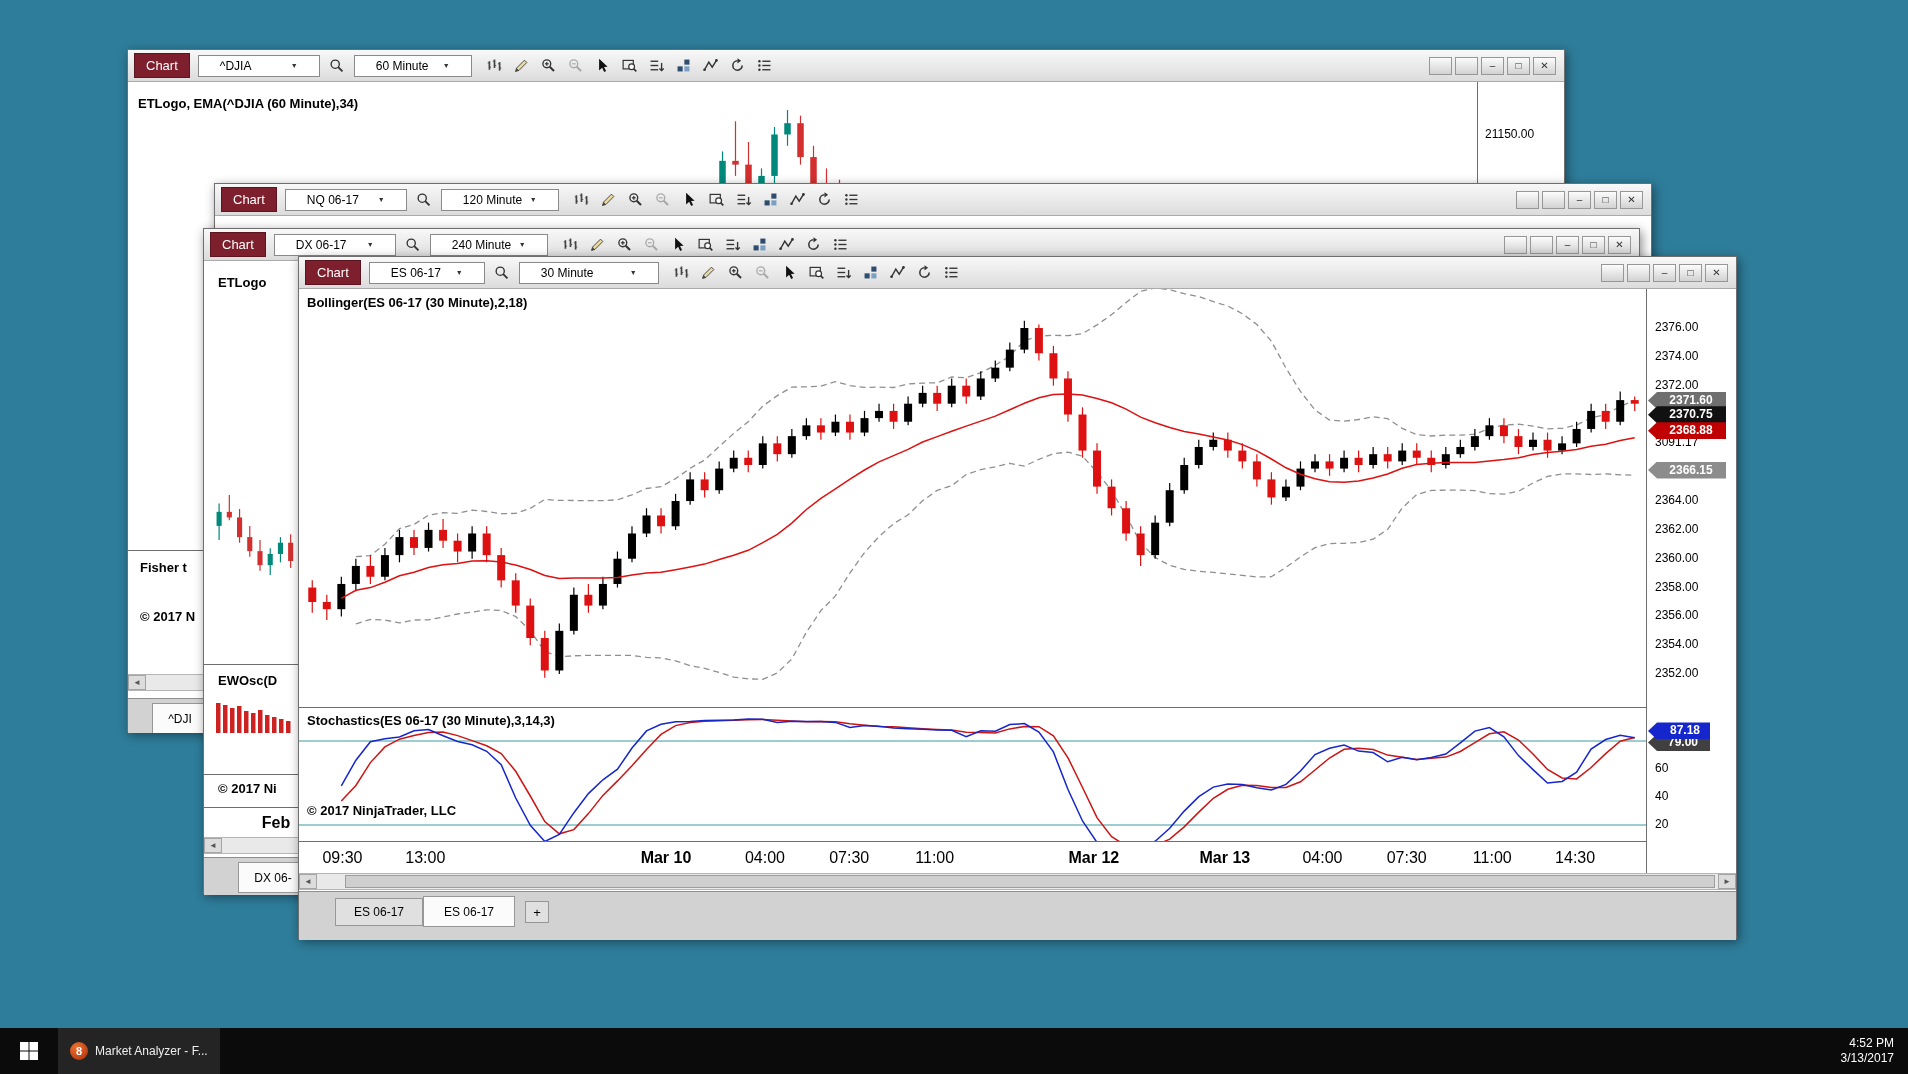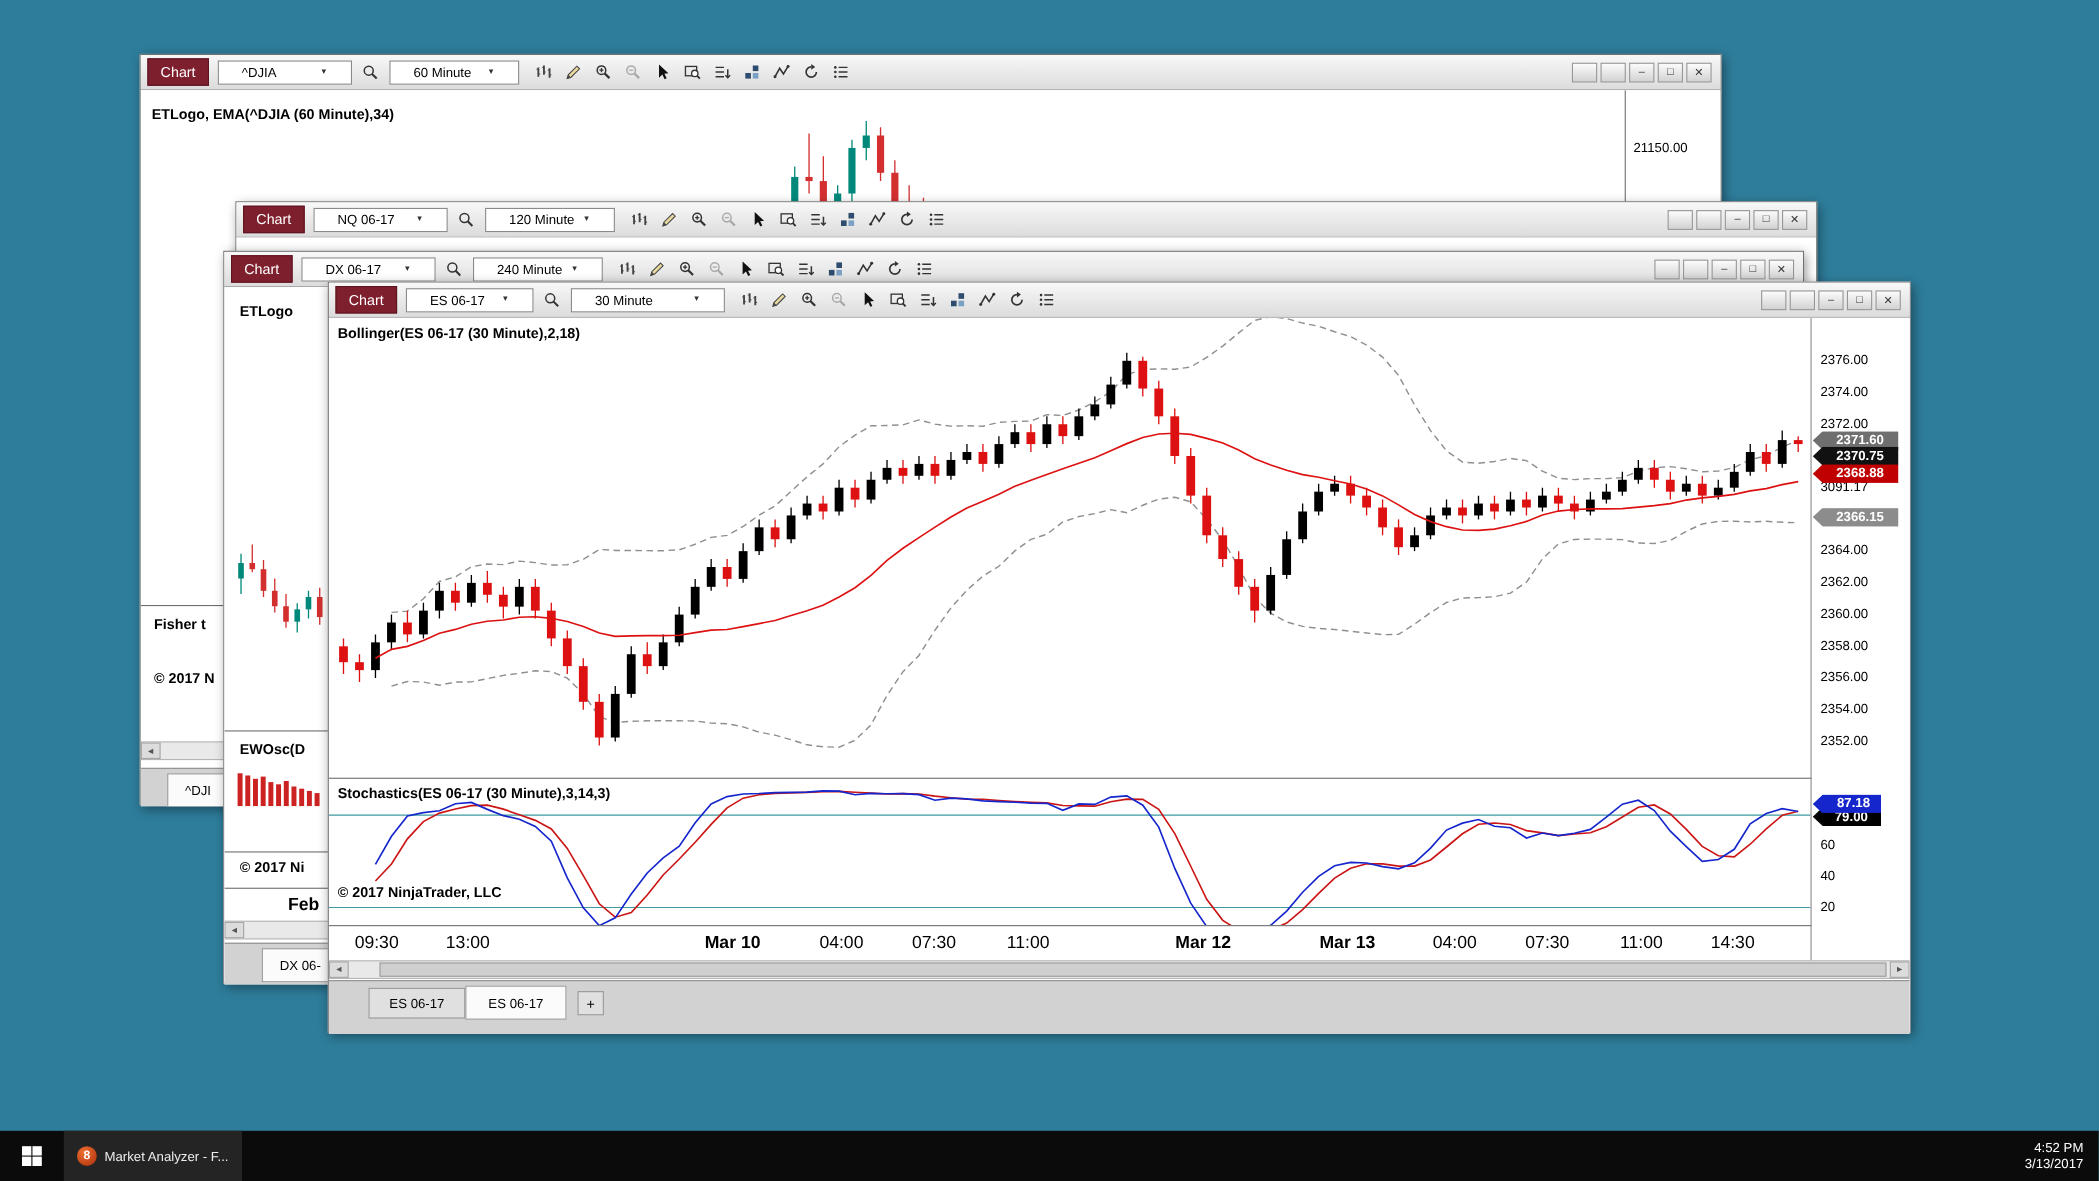--- a/index.html
+++ b/index.html
@@ -861,21 +861,21 @@
         <div class="tick" style="top: 319.4px;">2356.00</div>
         <div class="tick" style="top: 348.24px;">2354.00</div>
         <div class="tick" style="top: 377.08px;">2352.00</div>
         <div class="tick" style="top: 472px;">60</div>
         <div class="tick" style="top: 500px;">40</div>
         <div class="tick" style="top: 528px;">20</div>
         <div class="chip" style="top: 103px; background: rgb(111, 111, 111);">2371.60</div>
         <div class="chip" style="top: 106.205px; background: rgb(17, 17, 17); margin-top: 11px;">2370.75</div>
         <div class="chip" style="top: 133.17px; background: rgb(192, 0, 0);">2368.88</div>
         <div class="chip" style="top: 172.537px; background: rgb(140, 140, 140);">2366.15</div>
-        <div class="chip small" style="top: 444.9px; background: #000000;">79.00</div>
+        <div class="chip small" style="top: 444.9px; background: #404040;">79.00</div>
         <div class="chip small" style="top: 433.448px; background: rgb(21, 38, 204); padding-left: 12px;">87.18</div>
       </div>
     <div class="scrollbar" style="top:584px">
       <span class="sb-btn" style="left:0">◄</span>
       <span class="sb-thumb" style="left:46px;width:1370px"></span>
       <span class="sb-btn" style="left:1419px">►</span>
     </div>
     <div class="tabstrip" id="es-tabs" style="top:602px;height:49px">
         <div class="tab" style="left: 36px; width: 88px;">ES 06-17</div>
         <div class="tab active" style="left: 124px; width: 92px;">ES 06-17</div>

